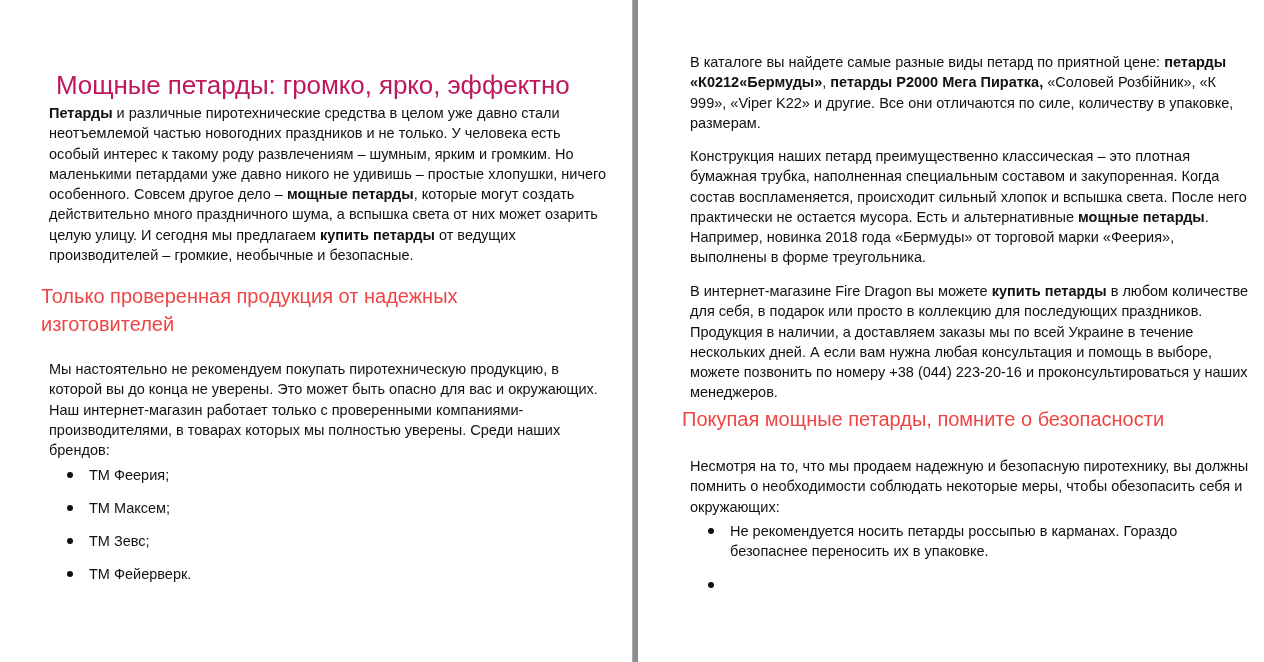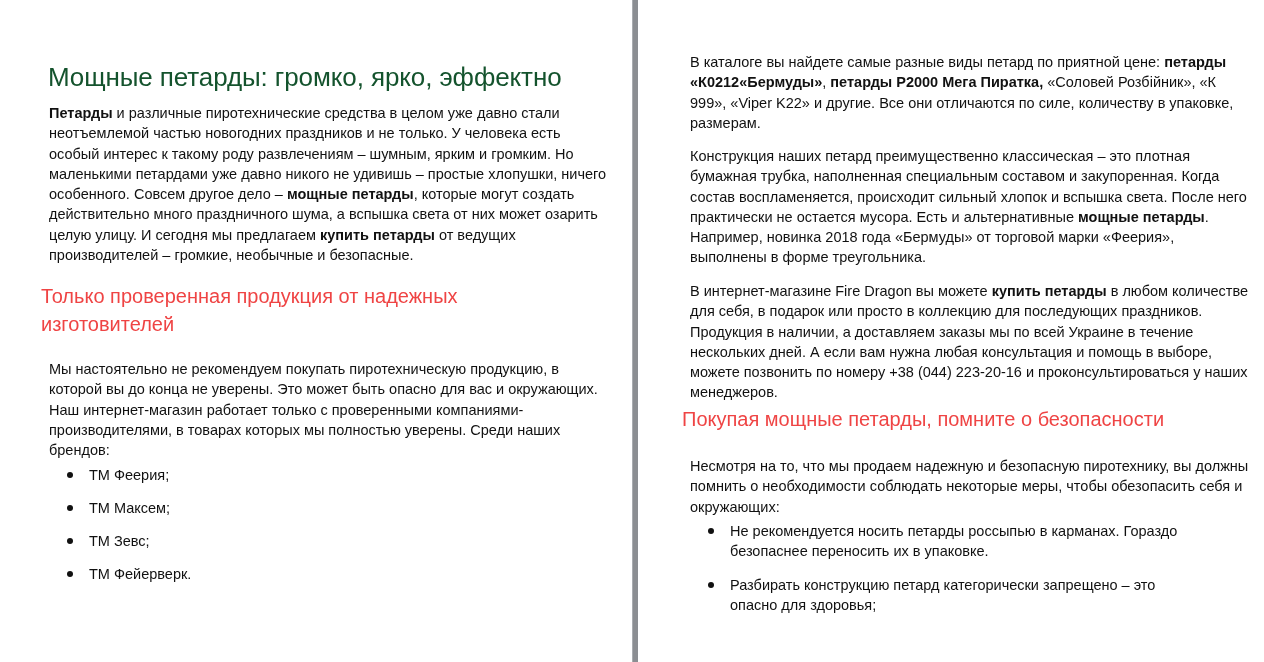--- a/index.html
+++ b/index.html
@@ -42,26 +42,26 @@
     }
     .content-right {
       position: absolute;
       left: 44px;
       top: 0;
       width: 560px;
     }
     h1 {
       font-weight: normal;
       font-size: 26px;
-      margin: 4px;
+      margin: 12px;
       position: absolute;
       left: 3px;
       top: 58px;
       white-space: nowrap;
-      color: #14532d;
+      color: #be185d;
       letter-spacing: -0.1px;
     }
     h2 {
       font-weight: normal;
       font-size: 20px;
       line-height: 28px;
       margin: 0;
       color: #ef4444;
     }
     p {
@@ -135,16 +135,16 @@
     <p class="abs" style="top:273px;">
       <span>В интернет-магазине Fire Dragon вы можете </span><b>купить петарды</b><span> в любом количестве для себя, в подарок или просто в коллекцию для последующих праздников. Продукция в наличии, а доставляем заказы мы по всей Украине в течение нескольких дней. А если вам нужна любая консультация и помощь в выборе, можете позвонить по номеру +38 (044) 223-20-16 и проконсультироваться у наших менеджеров.</span>
     </p>
 
     <h2 class="abs" style="top:405px;">Покупая мощные петарды, помните о безопасности</h2>
 
     <p class="abs" style="top:448px;">Несмотря на то, что мы продаем надежную и безопасную пиротехнику, вы должны помнить о необходимости соблюдать некоторые меры, чтобы обезопасить себя и окружающих:</p>
 
     <ul class="bullets right-list abs" style="top:521px;">
       <li><span class="dot"></span><span>Не рекомендуется носить петарды россыпью в карманах. Гораздо безопаснее переносить их в упаковке.</span></li>
-      <li><span class="dot"></span><span>Разбирать конструкцию петард категорически запрещено – это опасно для здоровья;</span></li>
+      <li><span class="dot"></span></li>
     </ul>
   </div>
 </div>
 
 </body></html>

